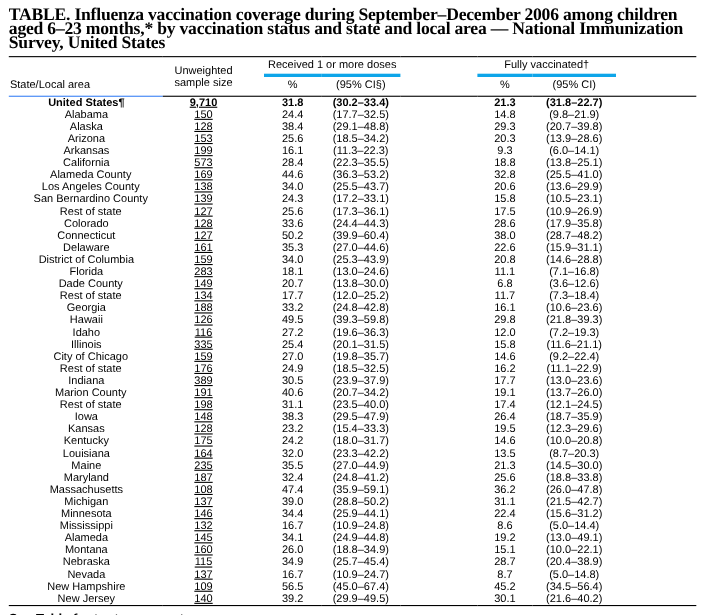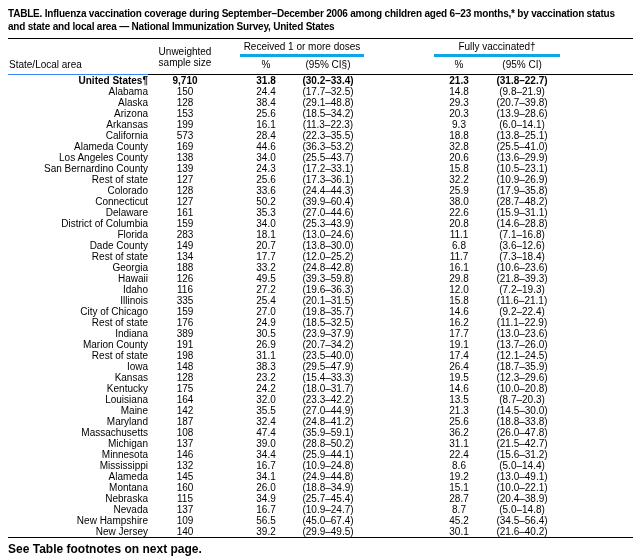--- a/index.html
+++ b/index.html
@@ -6,23 +6,24 @@
   body {
     width: 641px; height: 559px;
     background: #ffffff; color: #000000;
     font-family: "Liberation Sans", sans-serif;
     overflow: hidden;
   }
   .page { padding: 7px 8px 0 8px; }
 
   .title {
     width: 625px;
-    font-size: 10px; font-weight: bold;
+    font-size: 16px; font-weight: bold;
     line-height: 13px; letter-spacing: -0.2px;
     margin-bottom: 5px;
+    font-family: Liberation Serif, serif;
   }
 
   table {
     border-collapse: collapse; table-layout: fixed;
     width: 625px;
     border-top: 1px solid #000;
     border-bottom: 1px solid #000;
   }
   col.c-state  { width: 140px; }
   col.c-sample { width: 92px; }
@@ -35,24 +36,24 @@
 
   th, td { font-size: 10px; font-weight: normal; padding: 0; white-space: nowrap; }
   thead th { line-height: 12px; }
   .state-h  { text-align: left; vertical-align: bottom; padding: 0 0 3px 1px; border-bottom: 1px solid #3b82f6; }
   .sample-h { text-align: center; vertical-align: middle; padding-right: 18px; line-height: 11px; border-bottom: 1px solid #000; }
   .gap-h    { border-bottom: 1px solid #000; }
   .group    { text-align: center; vertical-align: bottom; border-bottom: 3px solid #0ea5e9; padding: 2px 0 1px; }
   .sub      { text-align: center; border-bottom: 1px solid #000; padding: 2px 0 3px; }
 
   tbody td { height: 11px; line-height: 11px; vertical-align: middle; }
-  td.state { text-align: right; padding-left: 1px; }
+  td.state { text-align: center; padding-left: 1px; }
   td.state.indent { padding-left: 9px; }
   td.num { text-align: center; }
-  td.sample { padding-right: 18px; }
+  td.sample { padding-right: 18px; text-decoration: underline; }
   td.gap { }
   tr.bold td { font-weight: bold; }
 
   .footnote { font-size: 12px; margin-top: 4px; font-weight: bold; }
 </style>
 </head>
 <body>
 
 <div class="page">
   <div class="title">TABLE. Influenza vaccination coverage during September–December 2006 among children aged 6–23 months,* by vaccination status and state and local area — National Immunization Survey, United States</div>
@@ -177,31 +178,31 @@
           <td class="num">15.8</td>
           <td class="num">(10.5–23.1)</td>
           <td class="gap"></td>
         </tr>
         <tr>
           <td class="state indent">Rest of state</td>
           <td class="num sample">127</td>
           <td class="num">25.6</td>
           <td class="num">(17.3–36.1)</td>
           <td class="gap"></td>
-          <td class="num">32.2</td>
+          <td class="num">17.5</td>
           <td class="num">(10.9–26.9)</td>
           <td class="gap"></td>
         </tr>
         <tr>
           <td class="state">Colorado</td>
           <td class="num sample">128</td>
           <td class="num">33.6</td>
           <td class="num">(24.4–44.3)</td>
           <td class="gap"></td>
-          <td class="num">25.9</td>
+          <td class="num">28.6</td>
           <td class="num">(17.9–35.8)</td>
           <td class="gap"></td>
         </tr>
         <tr>
           <td class="state">Connecticut</td>
           <td class="num sample">127</td>
           <td class="num">50.2</td>
           <td class="num">(39.9–60.4)</td>
           <td class="gap"></td>
           <td class="num">38.0</td>
@@ -324,21 +325,21 @@
           <td class="num">30.5</td>
           <td class="num">(23.9–37.9)</td>
           <td class="gap"></td>
           <td class="num">17.7</td>
           <td class="num">(13.0–23.6)</td>
           <td class="gap"></td>
         </tr>
         <tr>
           <td class="state indent">Marion County</td>
           <td class="num sample">191</td>
-          <td class="num">26.9</td>
+          <td class="num">40.6</td>
           <td class="num">(20.7–34.2)</td>
           <td class="gap"></td>
           <td class="num">19.1</td>
           <td class="num">(13.7–26.0)</td>
           <td class="gap"></td>
         </tr>
         <tr>
           <td class="state indent">Rest of state</td>
           <td class="num sample">198</td>
           <td class="num">31.1</td>
@@ -383,21 +384,21 @@
           <td class="num sample">164</td>
           <td class="num">32.0</td>
           <td class="num">(23.3–42.2)</td>
           <td class="gap"></td>
           <td class="num">13.5</td>
           <td class="num">(8.7–20.3)</td>
           <td class="gap"></td>
         </tr>
         <tr>
           <td class="state">Maine</td>
-          <td class="num sample">142</td>
+          <td class="num sample">235</td>
           <td class="num">35.5</td>
           <td class="num">(27.0–44.9)</td>
           <td class="gap"></td>
           <td class="num">21.3</td>
           <td class="num">(14.5–30.0)</td>
           <td class="gap"></td>
         </tr>
         <tr>
           <td class="state">Maryland</td>
           <td class="num sample">187</td>

